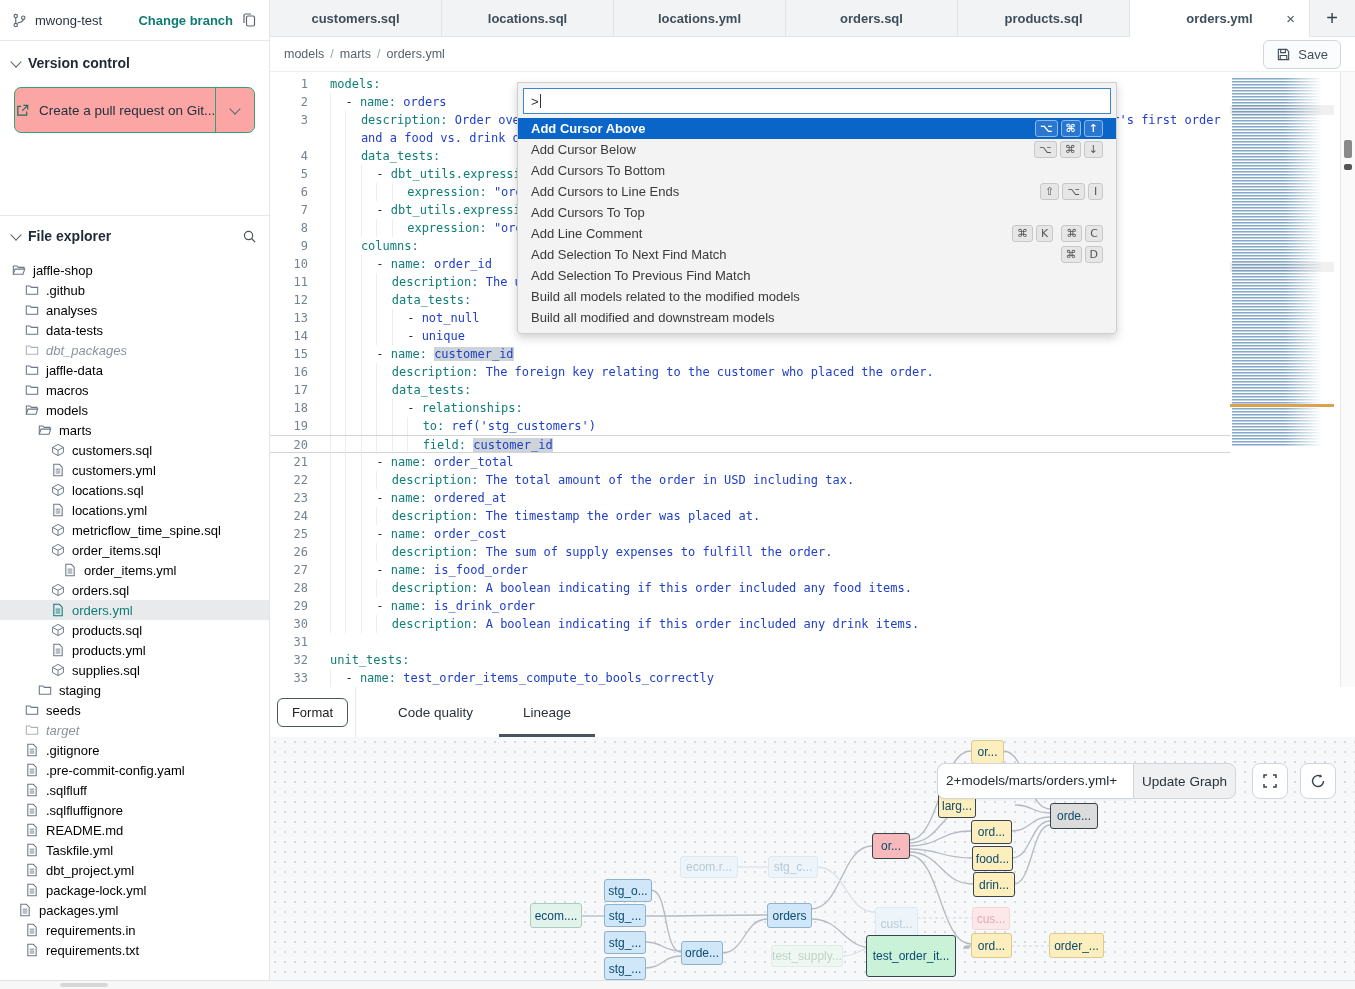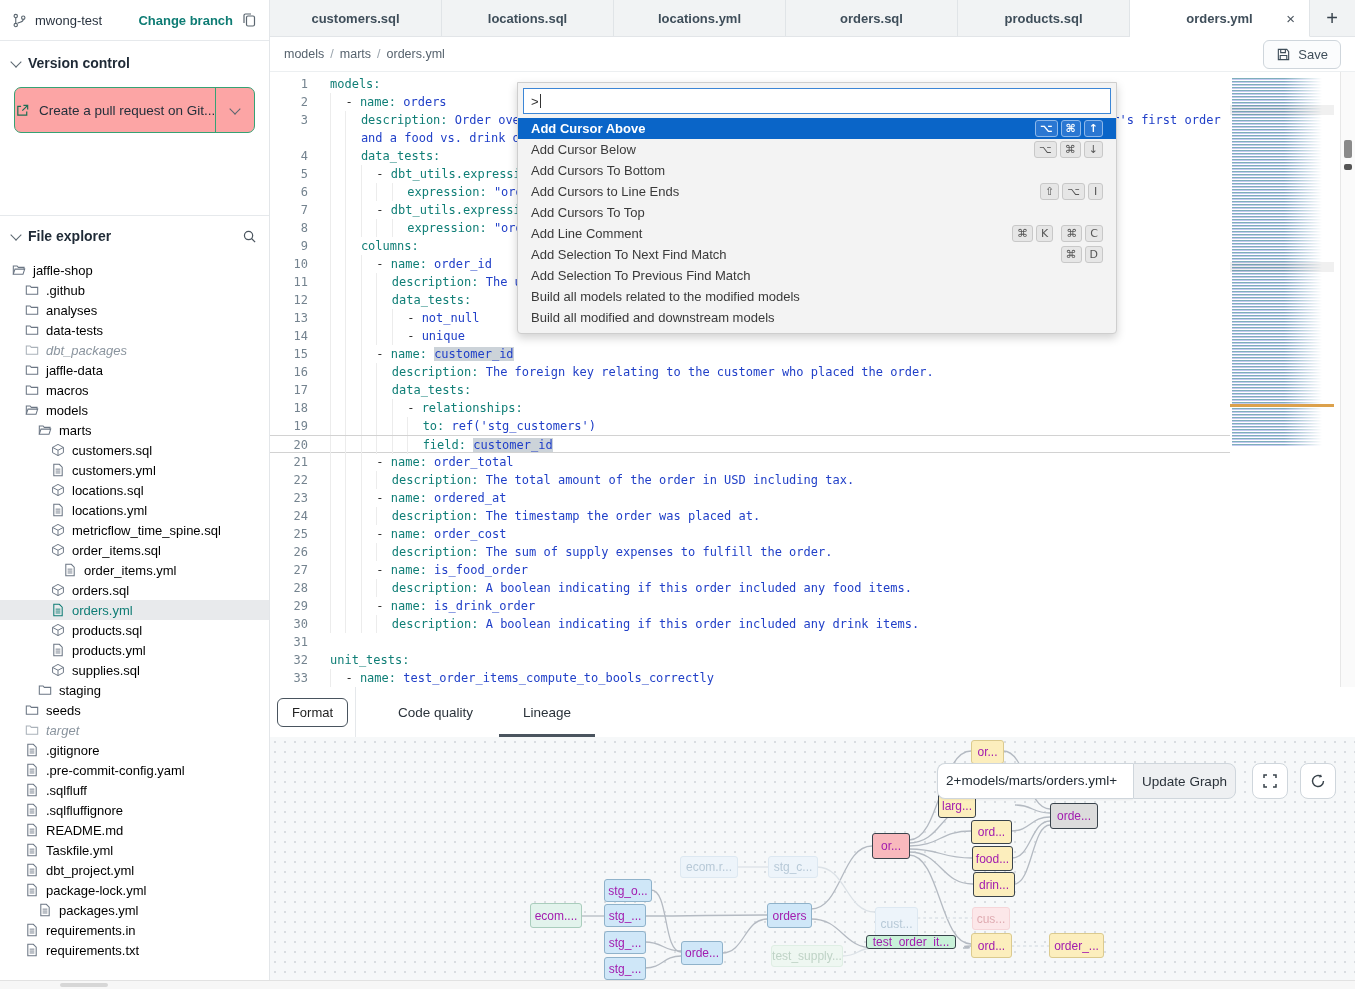--- a/index.html
+++ b/index.html
@@ -109,21 +109,21 @@
   .pb-tab.active::after{content:"";position:absolute;left:-12px;right:-12px;bottom:0;height:3px;
     background:#4a545e;}
 
   
   .lineage{position:absolute;left:0;top:737px;right:0;height:243px;background:#f6f8f9;
     background-image:radial-gradient(#d9dde1 1px, rgba(0,0,0,0) 1px);background-size:10px 10px;
     overflow:hidden;}
   .edges{position:absolute;inset:0;}
   .nd{position:absolute;font-size:12px;border-radius:3px;border:1px solid;white-space:nowrap;
     overflow:hidden;display:flex;align-items:center;justify-content:center;box-sizing:border-box;
-    color:#a21caf;cursor:pointer;}
+    color:#0c4a6e;cursor:pointer;}
   .nd.blue{background:#cfe7f8;border-color:#8fb2ca;}
   .nd.mint{background:#e2f3ec;border-color:#a9cdbc;}
   .nd.green-dark{background:#c9f2d9;border-color:#39434b;border-width:1.5px;}
   .nd.yellow{background:#fceebd;border-color:#dbca8e;}
   .nd.yellow-dark{background:#fceebd;border-color:#39434b;border-width:1.5px;}
   .nd.pink-dark{background:#f8b9bd;border-color:#39434b;border-width:1.5px;}
   .nd.gray-dark{background:#dcdcdc;border-color:#39434b;border-width:1.5px;}
   .nd.faded-blue{background:#edf4fa;border-color:#dde8f1;color:#b7c9d7;}
   .nd.faded-green{background:#eef7f1;border-color:#dfeee4;color:#bfd3c6;}
   .nd.faded-pink{background:#fce7e9;border-color:#f5d5d8;color:#dfabb1;}
@@ -471,21 +471,21 @@
         </div>
         <div class="trow" style="padding-left: 25px;">
           <span class="ticon">
             <svg width="14" height="14" viewBox="0 0 16 16">
               <path d="M3.2 1.5h6.3l3.3 3.3v9.7H3.2z" fill="none" stroke="currentColor" stroke-width="1.2"></path>
               <path d="M5.3 7h5.4M5.3 9.2h5.4M5.3 11.4h5.4" stroke="currentColor" stroke-width="1"></path>
             </svg>
           </span>
           <span>package-lock.yml</span>
         </div>
-        <div class="trow" style="padding-left: 38px;">
+        <div class="trow" style="padding-left: 18px;">
           <span class="ticon">
             <svg width="14" height="14" viewBox="0 0 16 16">
               <path d="M3.2 1.5h6.3l3.3 3.3v9.7H3.2z" fill="none" stroke="currentColor" stroke-width="1.2"></path>
               <path d="M5.3 7h5.4M5.3 9.2h5.4M5.3 11.4h5.4" stroke="currentColor" stroke-width="1"></path>
             </svg>
           </span>
           <span>packages.yml</span>
         </div>
         <div class="trow" style="padding-left: 25px;">
           <span class="ticon">
@@ -825,21 +825,21 @@
           <div class="nd faded-green" style="left: 501px; top: 208px; width: 72px; height: 22px;">test_supply...</div>
           <div class="nd pink-dark" style="left: 602px; top: 96px; width: 38px; height: 26px;">or...</div>
           <div class="nd yellow" style="left: 701px; top: 3px; width: 33px; height: 24px;">or...</div>
           <div class="nd faded-yellow" style="left: 703px; top: 29px; width: 40px; height: 23px;">ord...</div>
           <div class="nd yellow-dark" style="left: 668px; top: 56px; width: 38px; height: 25px;">larg...</div>
           <div class="nd yellow-dark" style="left: 701px; top: 83px; width: 41px; height: 24px;">ord...</div>
           <div class="nd yellow-dark" style="left: 702px; top: 109px; width: 41px; height: 25px;">food...</div>
           <div class="nd yellow-dark" style="left: 703px; top: 135px; width: 42px; height: 25px;">drin...</div>
           <div class="nd gray-dark" style="left: 780px; top: 66px; width: 48px; height: 26px;">orde...</div>
           <div class="nd faded-pink" style="left: 702px; top: 170px; width: 38px; height: 23px;">cus...</div>
-          <div class="nd green-dark" style="left: 596px; top: 198px; width: 90px; height: 14px;">test_order_it...</div>
+          <div class="nd green-dark" style="left: 596px; top: 198px; width: 90px; height: 42px;">test_order_it...</div>
           <div class="nd yellow" style="left: 701px; top: 196px; width: 41px; height: 25px;">ord...</div>
           <div class="nd yellow" style="left: 779px; top: 196px; width: 55px; height: 25px;">order_...</div>
         </div>
       <div class="lin-filter">2+models/marts/orders.yml+</div>
       <div class="lin-update">Update Graph</div>
       <div class="sq-btn" style="left:982px;">
         <svg width="16" height="16" viewBox="0 0 16 16">
             <path d="M2 5V2h3M11 2h3v3M14 11v3h-3M5 14H2v-3" fill="none" stroke="currentColor" stroke-width="1.5"></path>
           </svg>
       </div>

